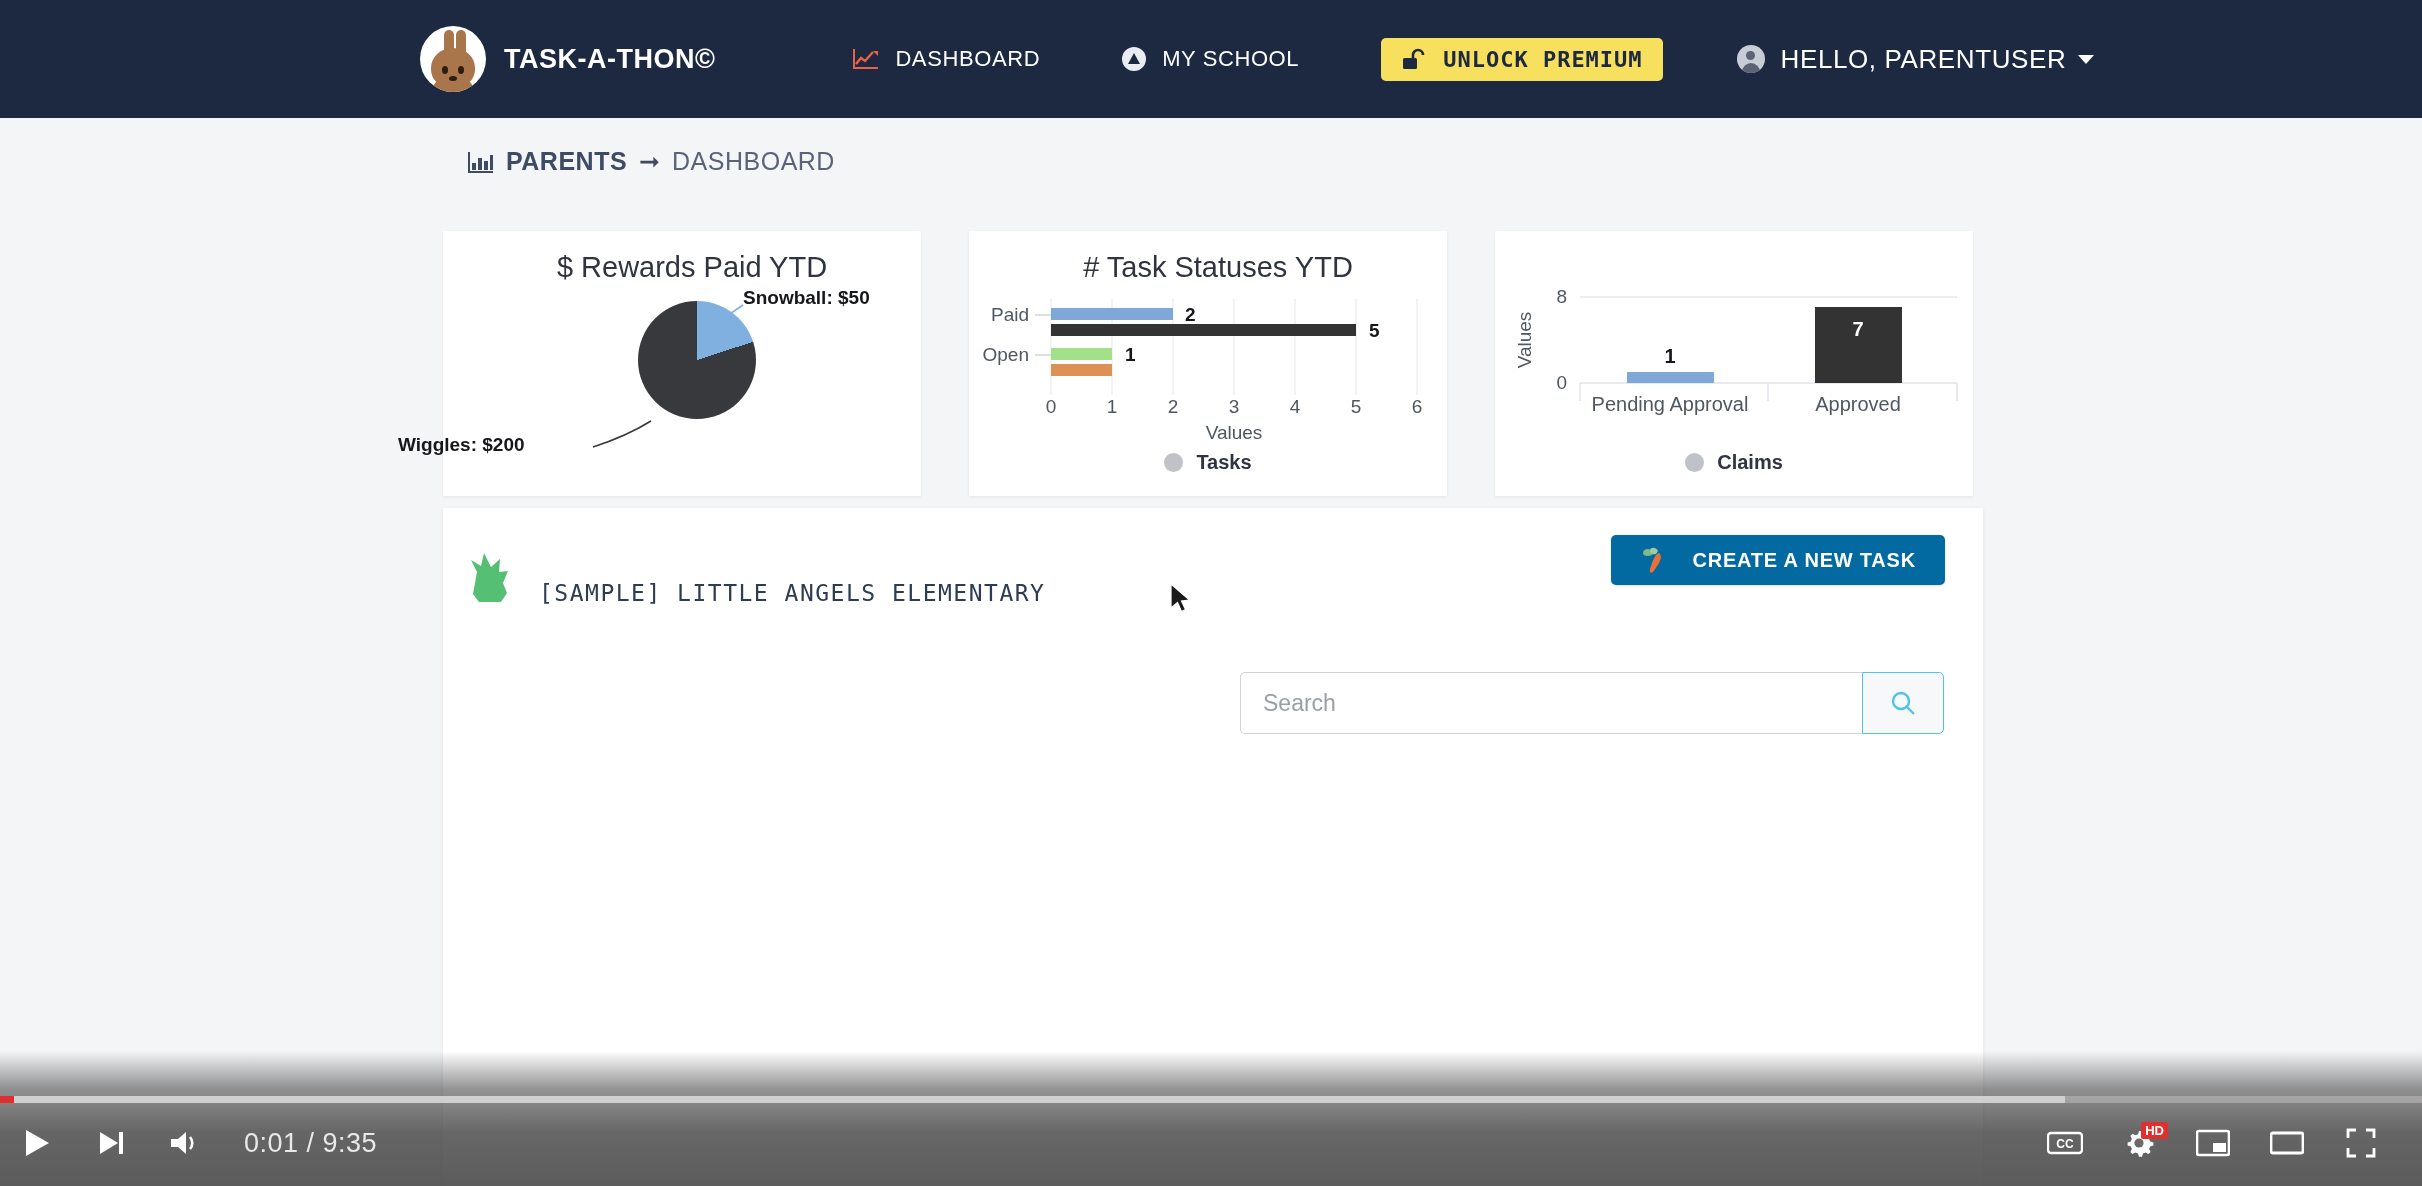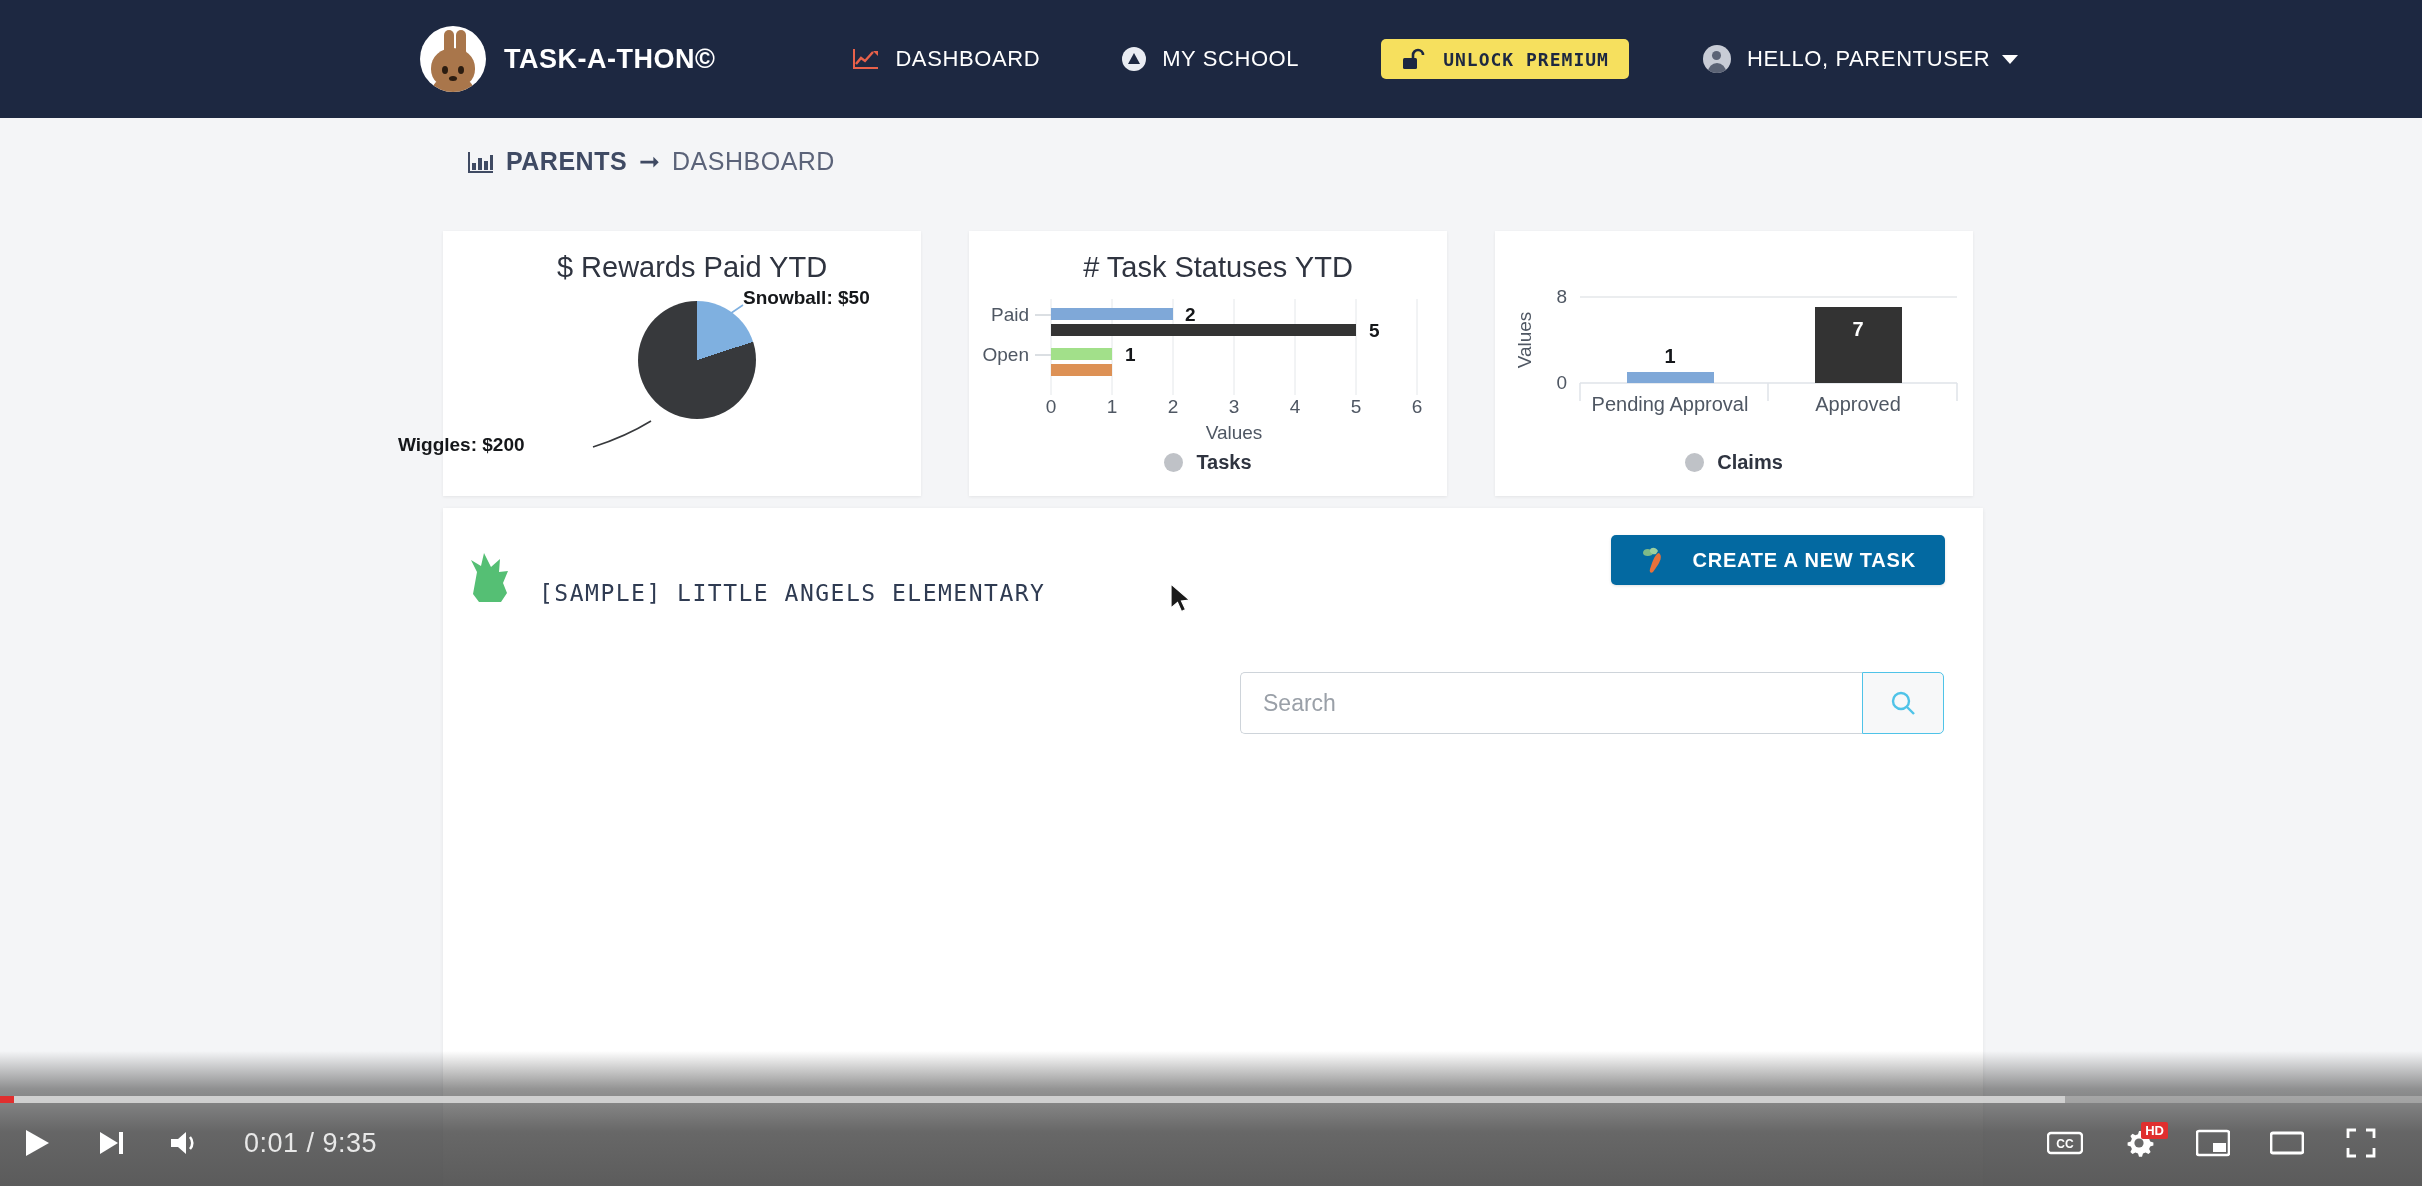--- a/index.html
+++ b/index.html
@@ -48,25 +48,25 @@
   .ic-school { width: 24px; height: 24px; border-radius: 50%; background: #e9ecf2; position: relative; flex: none; }
   .ic-school:after {
     content: ""; position: absolute; left: 6px; top: 6px;
     border-left: 6px solid transparent; border-right: 6px solid transparent;
     border-bottom: 11px solid #1d2841;
   }
   .premium {
     background: #f6e05e; color: #1d2841; border-radius: 5px;
     padding: 9px 20px; display: flex; align-items: center;
     font-family: "DejaVu Sans Mono", monospace;
-    font-size: 18px; font-weight: bold; letter-spacing: 1px;
+    font-size: 22px; font-weight: bold; letter-spacing: 1px;
     cursor: pointer; margin-right: 74px; white-space: nowrap;
   }
   .premium .lockic { margin-right: 18px; display: flex; }
-  .user { display: flex; align-items: center; color: #ffffff; font-size: 22px; letter-spacing: 0.6px; cursor: pointer; white-space: nowrap; }
+  .user { display: flex; align-items: center; color: #ffffff; font-size: 26px; letter-spacing: 0.6px; cursor: pointer; white-space: nowrap; }
   .ic-user { width: 28px; height: 28px; border-radius: 50%; background: #c8ccd6; position: relative; overflow: hidden; flex: none; }
   .ic-user:before { content: ""; position: absolute; width: 9px; height: 9px; border-radius: 50%; background: #5b6375; left: 9.5px; top: 6px; }
   .ic-user:after { content: ""; position: absolute; width: 18px; height: 11px; border-radius: 9px 9px 0 0; background: #5b6375; left: 5px; top: 18px; }
   .user .lbl { margin-left: 16px; }
   .caret { margin-left: 12px; width: 0; height: 0; border-left: 8px solid transparent; border-right: 8px solid transparent; border-top: 9px solid #ffffff; }
 
   
   .breadcrumb {
     position: absolute; left: 468px; top: 147px;
     display: flex; align-items: center; font-size: 25px; color: #5b6379;

